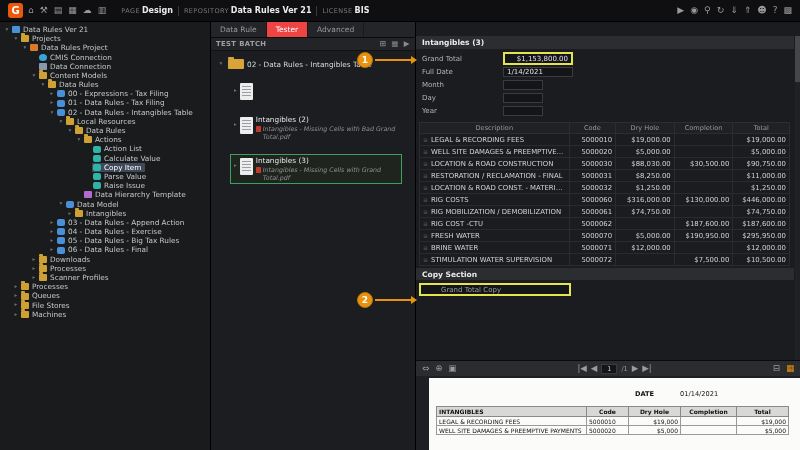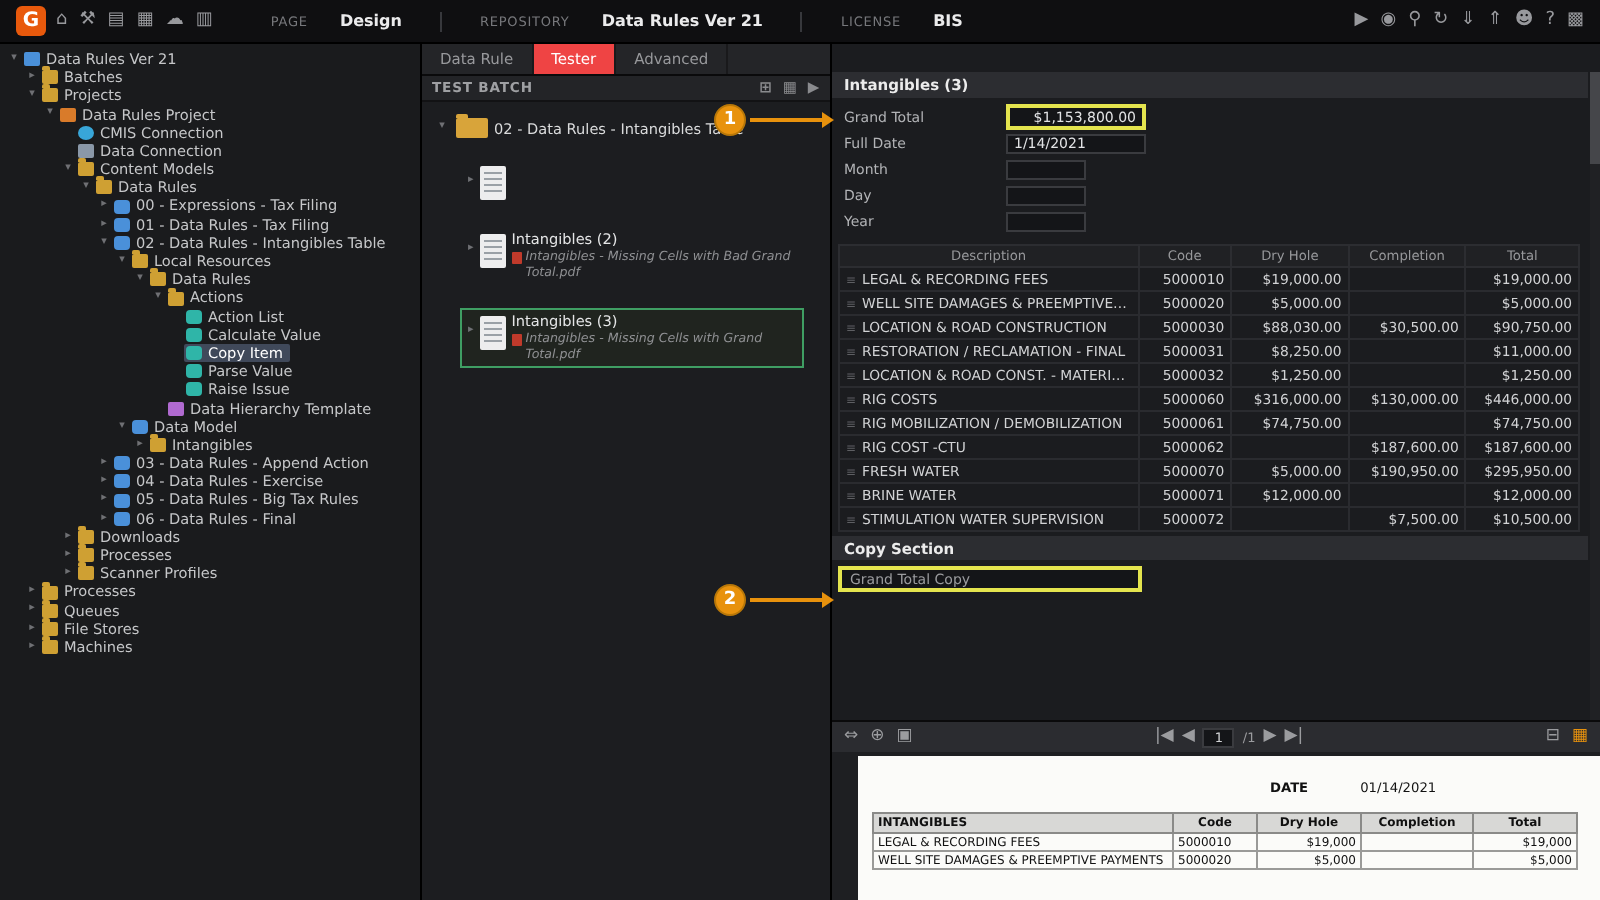--- a/index.html
+++ b/index.html
@@ -7,21 +7,21 @@
   .app{position:relative;width:800px;height:450px;background:#151517;overflow:hidden;
        font-family:"DejaVu Sans","Liberation Sans",sans-serif;cursor:default;}
 
   
   .topbar{position:absolute;left:0;top:0;width:800px;height:22px;background:#0f0f11;
           border-bottom:1px solid #000;display:flex;align-items:center;gap:5px;padding:0 8px;}
   .logo{width:15px;height:15px;border-radius:3px;background:var(--logo,#e8590c);color:#fff;
         font-weight:bold;font-size:10px;display:flex;align-items:center;justify-content:center;flex:none;}
   .tb-icons{display:flex;align-items:center;gap:6px;}
   .tbi{color:#98999d;font-size:9px;line-height:1;}
-  .tb-info{display:flex;align-items:center;gap:16px;margin-left:24px;text-align:right;}
+  .tb-info{display:flex;align-items:center;gap:2px;margin-left:10px;text-align:right;}
   .tb-label{color:#77787c;font-size:6.5px;letter-spacing:.4px;}
   .tb-value{color:#ebebec;font-size:8px;font-weight:bold;}
   .tb-div{width:1px;height:10px;background:#37383c;margin:0 3px;}
   .tb-right{margin-left:auto;}
 
   
   .tree-panel{position:absolute;left:0;top:22px;width:211px;height:428px;background:#1a1b1d;
               border-right:1px solid #000;overflow:hidden;padding-top:3px;}
   .trow{display:flex;align-items:center;height:9.2px;font-size:7.3px;color:#c6c7c9;white-space:nowrap;}
   .exp{width:8px;flex:none;color:#6f7074;font-size:5.5px;text-align:center;line-height:1;}
@@ -79,21 +79,21 @@
   .sec-h{height:12px;background:#2c2d31;color:#ececec;font-size:7.5px;font-weight:bold;
          display:flex;align-items:center;padding:0 6px;margin-top:2px;}
   table.ins{width:371px;margin:2px 3px;border-collapse:collapse;table-layout:fixed;}
   table.ins th{font-size:6.6px;color:#97989b;font-weight:normal;height:10px;border:1px solid #2c2d31;background:#202124;overflow:hidden;white-space:nowrap;}
   table.ins td{font-size:6.9px;color:#d2d3d5;height:12px;border:1px solid #2a2b2f;padding:0 3px;
                overflow:hidden;white-space:nowrap;text-overflow:ellipsis;}
   table.ins td.num{text-align:right;}
   .handle{color:#5e5f63;margin-right:3px;font-size:6px;}
   .copy-wrap{margin:3px 3px;}
   .copy-field{width:152px;height:13px;border:2px solid var(--hl,#e4e44e);background:#141518;
-              display:flex;align-items:center;padding:0 4px;font-size:7px;color:#9b9c9f;}
+              display:flex;align-items:center;padding:0 20px;font-size:7px;color:#9b9c9f;}
   .vscroll{position:absolute;right:0;top:14px;width:5px;height:324px;background:#202124;}
   .vthumb{width:5px;height:46px;background:#45464a;}
 
   
   .viewer-toolbar{position:absolute;left:0;right:0;top:338px;height:16px;background:#2b2c30;
                   border-top:1px solid #0a0a0b;display:flex;align-items:center;padding:0 6px;gap:6px;}
   .vti{color:#9b9c9f;font-size:8.5px;line-height:1;}
   .vti.orange{color:var(--accent,#e8820d);}
   .vt-nav{margin-left:auto;margin-right:auto;display:flex;align-items:center;gap:4px;color:#9b9c9f;font-size:6.5px;}
   .page-box{width:16px;height:10px;background:#141518;border:1px solid #3a3b3f;color:#d2d3d5;
@@ -155,27 +155,20 @@
         <span class="tbi">▩</span>
       </div>
   </header>
 
   <aside class="tree-panel" id="tree">
       <div class="trow" style="padding-left: 3px;">
         <span class="exp">▾</span>
         <span class="wrap">
           <span class="ti ti-root"></span>
           <span class="tlabel">Data Rules Ver 21</span>
-        </span>
-      </div>
-      <div class="trow" style="padding-left: 12px;">
-        <span class="exp">▸</span>
-        <span class="wrap">
-          <span class="ti ti-folder"></span>
-          <span class="tlabel">Batches</span>
         </span>
       </div>
       <div class="trow" style="padding-left: 12px;">
         <span class="exp">▾</span>
         <span class="wrap">
           <span class="ti ti-folder"></span>
           <span class="tlabel">Projects</span>
         </span>
       </div>
       <div class="trow" style="padding-left: 21px;">

